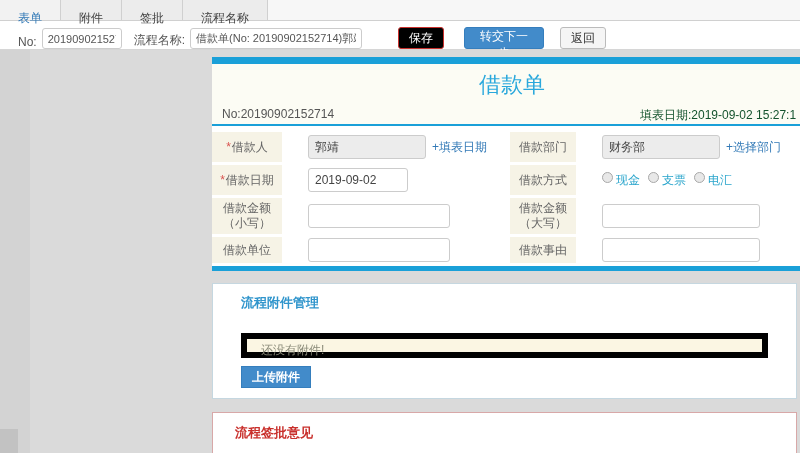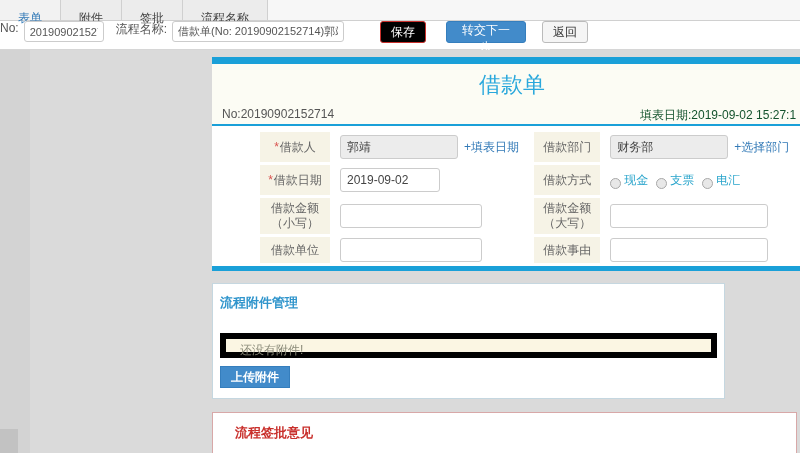--- a/index.html
+++ b/index.html
@@ -7,22 +7,22 @@
     font-family:"Liberation Sans","DejaVu Sans",sans-serif; font-size:12px; color:#333;
     background:#dadada; }
 
   
   .tabbar { display:flex; height:21px; background:#f7f7f7; border-bottom:1px solid #d0d0d0; }
   .tab { padding:8px 18px; line-height:20px; font-size:12px; color:#444; background:#ececec;
     border-right:1px solid #d0d0d0; cursor:default; }
   .tab.active { color:#337ab7; background:#f2f2f2; }
 
   
-  .toolbar { display:flex; align-items:flex-start; height:29px; background:#fff;
-    border-bottom:1px solid #d6d6d6; padding-left:0; }
+  .toolbar { display:flex; align-items:flex-end; height:29px; background:#fff;
+    border-bottom:1px solid #d6d6d6; padding-left:18px; }
   .toolbar label { color:#555; margin-right:5px; }
   .tb-input { height:21px; border:1px solid #ccc; border-radius:3px; padding:0 5px;
     font-size:11px; color:#555; font-family:inherit; }
   #no-input { width:80px; margin-right:12px; }
   #flow-input { width:172px; margin-right:36px; }
   .btn { height:22px; padding:0 10px; border-radius:3px; font-size:12px; cursor:pointer;
     font-family:inherit; }
   .btn-save { background:#000000; border:1px solid #c9302c; color:#fff; margin-right:20px; }
   .btn-next { background:#428bca; border:1px solid #357ebd; color:#fff; width:80px; margin-right:16px; }
   .btn-back { background:#f5f5f5; border:1px solid #bbb; color:#333; }
@@ -37,44 +37,44 @@
   .form-panel { width:600px; background:#fff; }
   .blue-bar-top { height:7px; background:#1aa0d8; }
   .form-head { background:#fcfcf4; }
   .form-title { text-align:center; font-size:22px; color:#2aa8dc; padding:6px 0 4px; }
   .no-row { position:relative; height:22px; border-bottom:2px solid #1aa0d8; }
   .no-row .no-text { position:absolute; left:10px; top:3px; color:#555; }
   .no-row .date-text { position:absolute; left:428px; top:3px; color:#14532d; white-space:nowrap; }
 
   .fields { background:#fff; padding-top:6px; }
   .frow { display:flex; margin-bottom:3px; }
-  .fhalf { display:flex;margin-left:48px; }
+  .fhalf { display:flex; }
   .fhalf.left { width:296px; }
   .fhalf.right { width:304px; margin-left:4px; }
   .flabel { width:70px; background:#f6f3e6; display:flex; align-items:center; justify-content:center;
     text-align:center; color:#666; line-height:15px; padding:2px; }
   .fhalf.right .flabel { width:66px; }
-  .fcell { flex:1; display:flex; align-items:center; padding-left:10px; gap:6px; }
+  .fcell { flex:1; display:flex; align-items:center; padding-left:26px; gap:6px; }
   .req { color:#d9534f; margin-right:1px; }
   .fld-input { height:24px; border:1px solid #ccc; border-radius:3px; padding:0 6px;
     font-size:12px; color:#444; font-family:inherit; background:#fff; }
   .fld-readonly { background:#ececec; width:118px; }
   .fld-date { width:100px; }
   .fld-left-w { width:142px; }
   .fld-right-w { width:158px; }
   .sel-link { color:#337ab7; text-decoration:none; white-space:nowrap; }
   .radio-group { display:flex; align-items:center; gap:8px; }
-  .radio-item { display:flex; align-items:flex-end; gap:3px; color:#2aa5cc; cursor:pointer; }
+  .radio-item { display:flex; align-items:flex-start; gap:3px; color:#2aa5cc; cursor:pointer; }
   .radio-dot { width:11px; height:11px; border-radius:50%; background:#e8e8e8; border:1px solid #a8a8a8; }
   .r1 { height:30px; } .r2 { height:30px; } .r3 { height:36px; } .r4 { height:26px; }
   .blue-bar-bottom { height:5px; background:#1aa0d8; margin-top:2px; }
 
   
-  .attach-panel { width:513px; margin-top:12px; background:#fff; border:1px solid #c5d7e0;
-    padding:10px 7px 10px; }
+  .attach-panel { width:585px; margin-top:12px; background:#fff; border:1px solid #c5d7e0;
+    padding:10px 28px 10px; }
   .attach-heading { color:#3095cc; font-weight:bold; font-size:13px; }
   .attach-alert { margin-top:21px; height:25px; line-height:23px; background:#fbf6e3;
     border:6px solid #000000; color:#8c8c7a; padding-left:14px; }
   .btn-upload { margin-top:8px; height:22px; padding:0 10px; background:#428bca;
     border:1px solid #357ebd; color:#fff; border-radius:0; font-size:12px; cursor:pointer;
     font-family:inherit; font-weight:bold; }
 
   
   .sign-panel { width:585px; margin-top:13px; background:#fff; border:1px solid #d8a8a8;
     padding:11px 22px; height:140px; }

